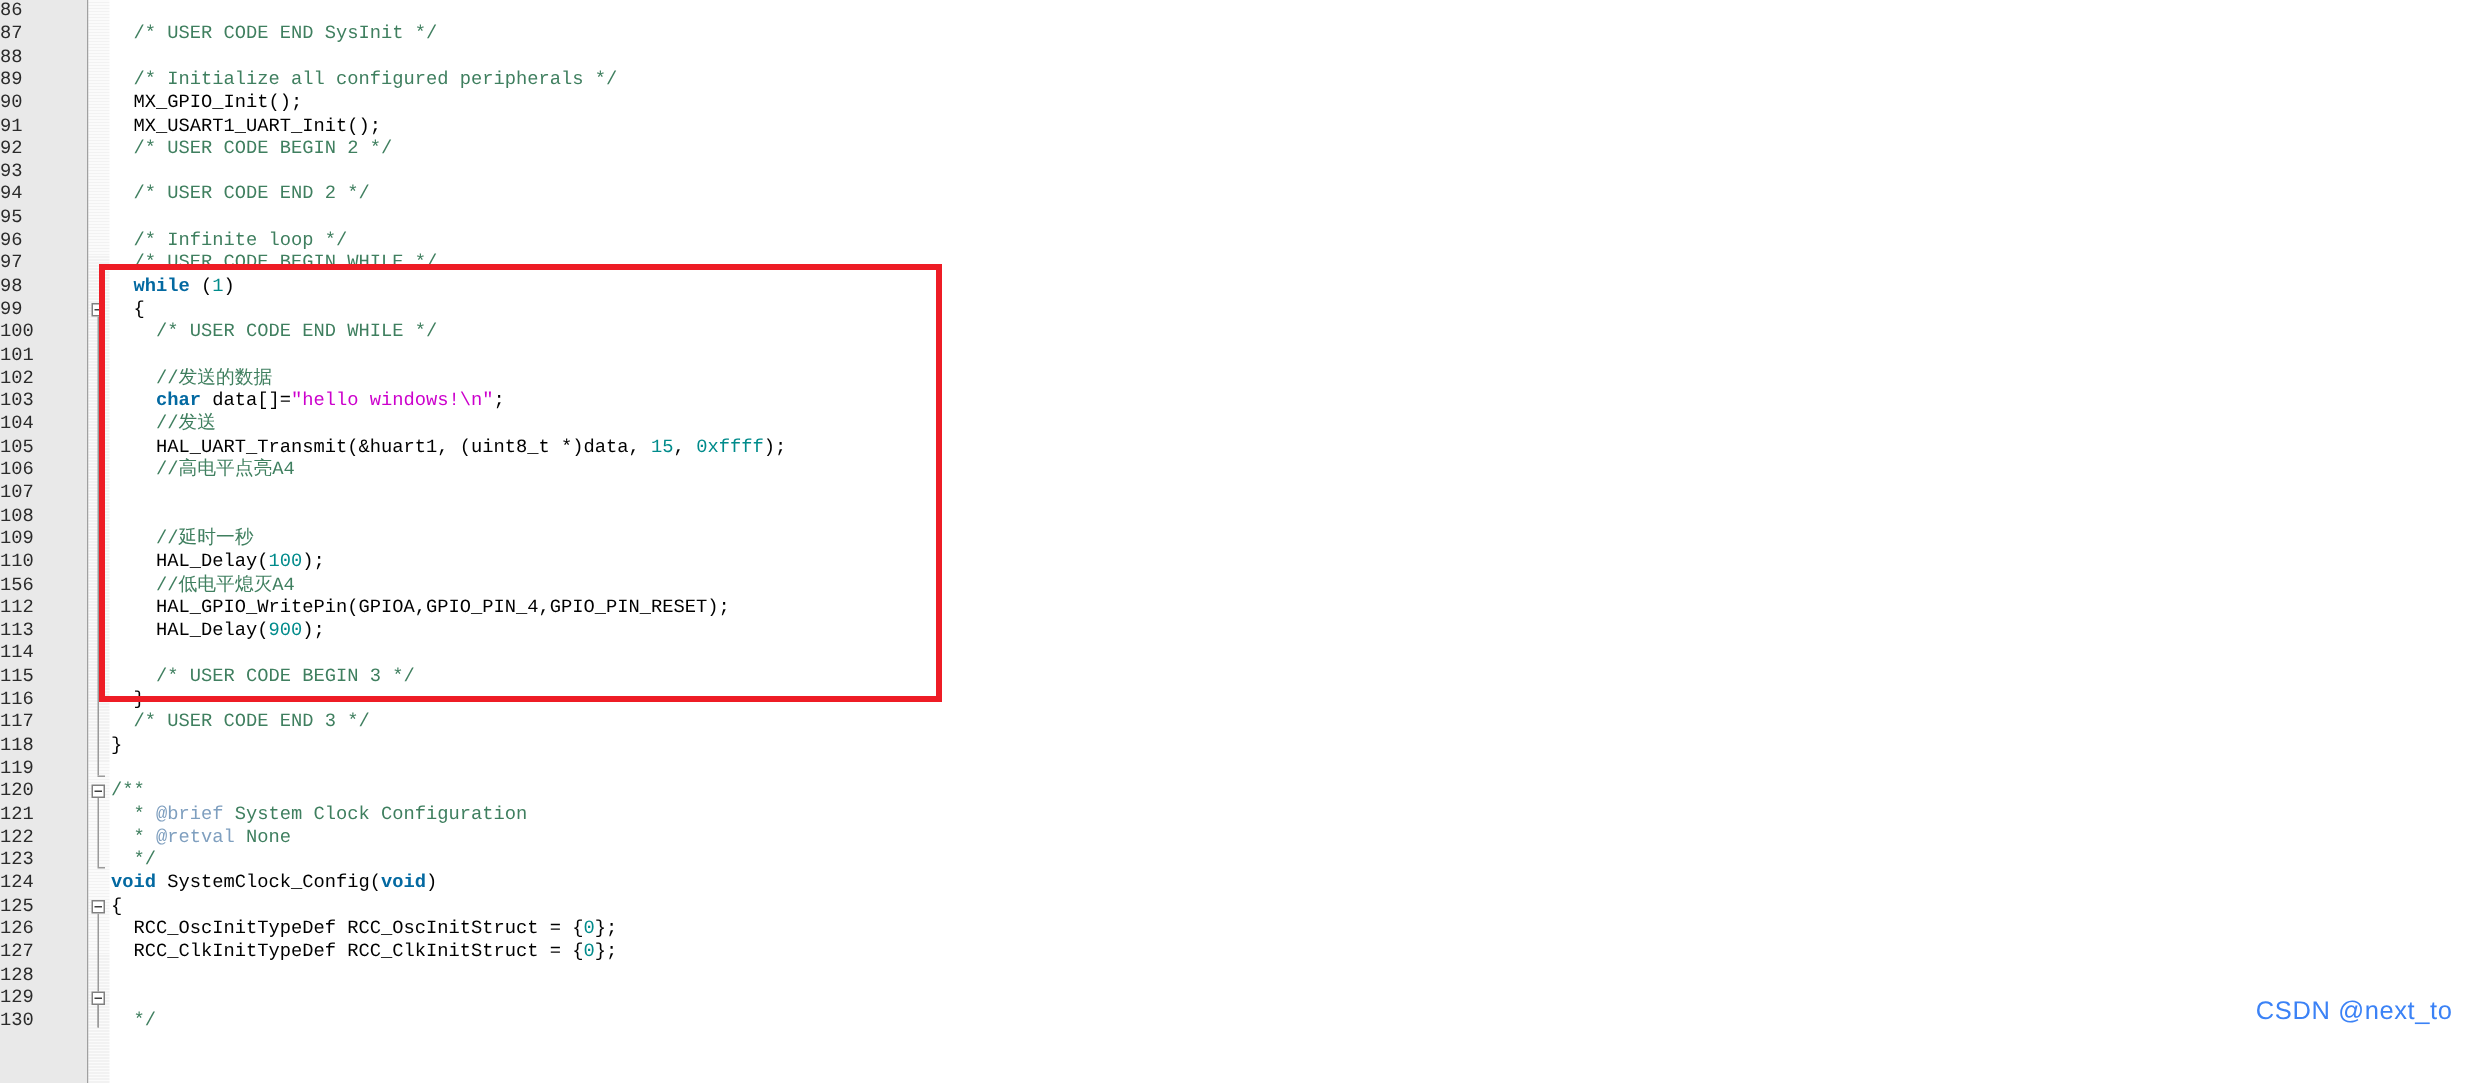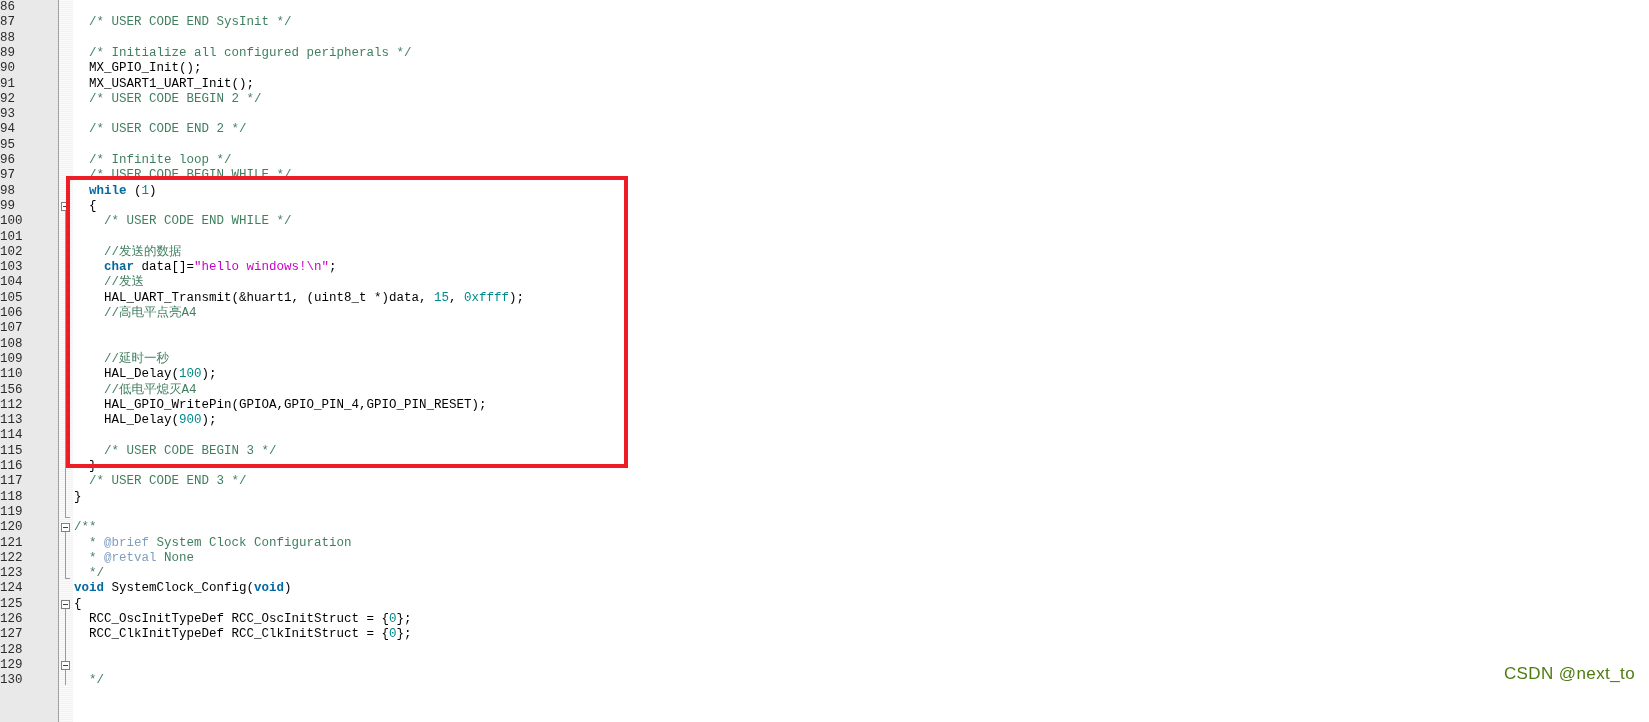--- a/index.html
+++ b/index.html
@@ -141,21 +141,21 @@
     box-sizing: border-box;
     z-index: 6;
     pointer-events: none;
   }
 
   
   .watermark {
     position: absolute;
     right: 14px;
     bottom: 38px;
-    color: #4d7c0f;
+    color: #3b82f6;
     font-size: 17px;
     font-family: "Liberation Sans", sans-serif;
     letter-spacing: 0.4px;
     z-index: 7;
   }
 </style>
 </head>
 <body>
 
 <div id="editor">

